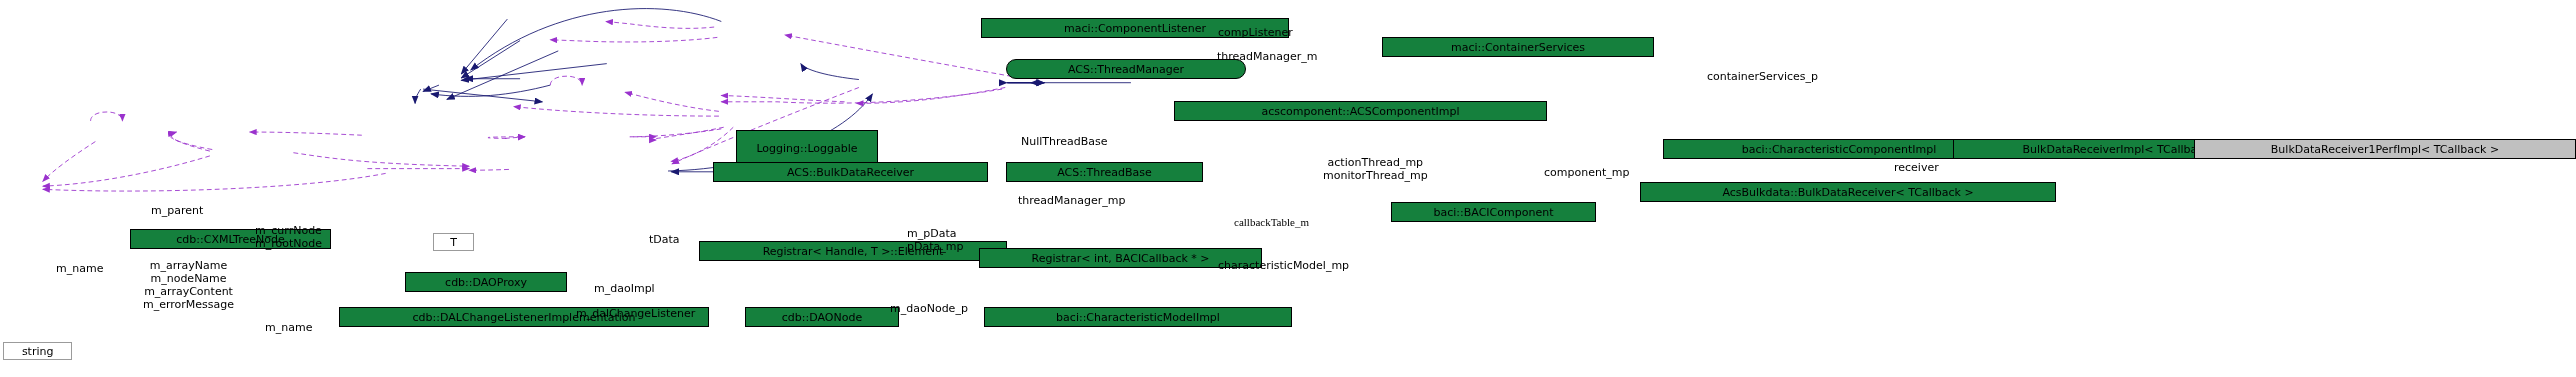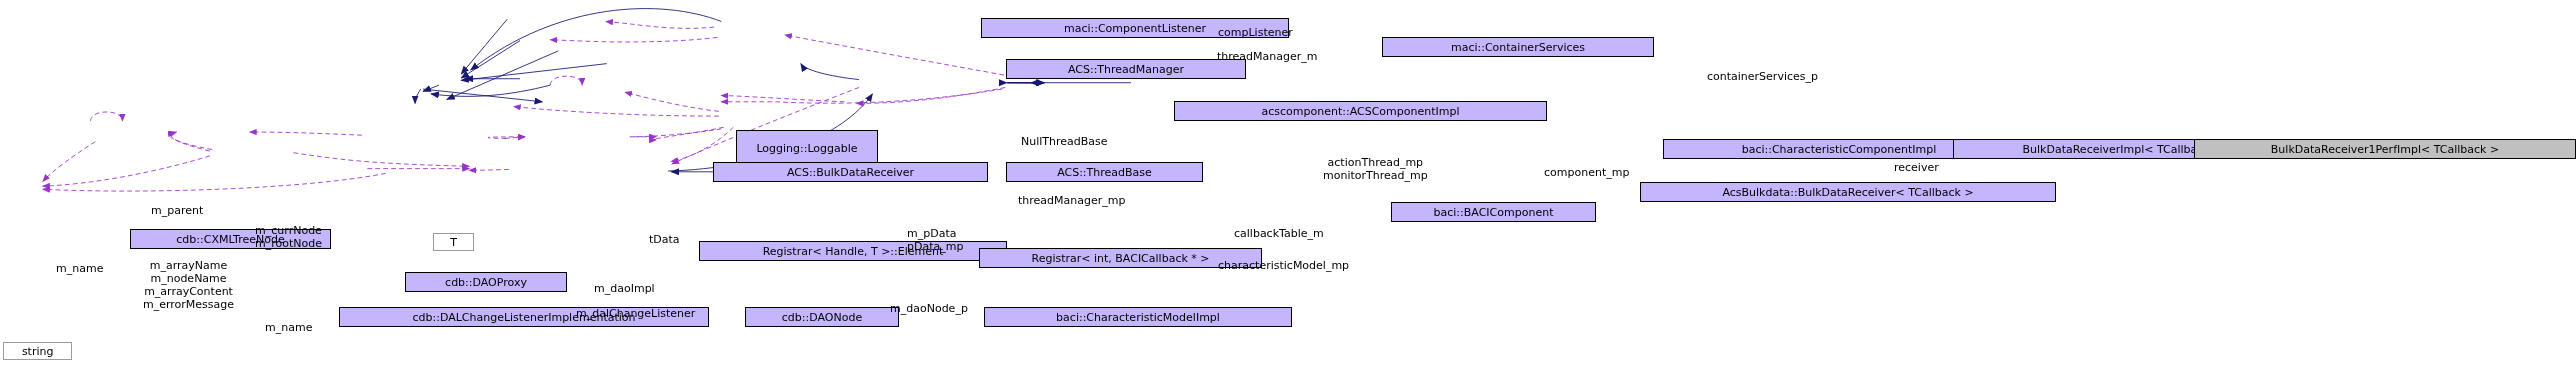--- a/index.html
+++ b/index.html
@@ -1,18 +1,18 @@
 <!DOCTYPE html>
 <html style="font-size:12.7px"><head>
 <meta charset="utf-8">
 <style>
   html,body{margin:0;padding:0;background:#ffffff;}
   body{font-family:"DejaVu Sans","Liberation Sans",sans-serif;}
   #canvas{position:relative;width:2576px;height:377px;background:#fff;overflow:hidden;}
-  .node{position:absolute;box-sizing:border-box;background:#c4b5fd;border:0.8px solid #000000;
+  .node{position:absolute;box-sizing:border-box;background:#15803d;border:0.8px solid #000000;
         display:flex;align-items:center;justify-content:center;white-space:nowrap;
         font-size:11px;color:#000000;line-height:1;padding:0 4.8px;}
   .node.gray{background:#c0c0c0;border:0.8px solid #000000;}
   .node.lightborder{border:0.8px solid #9b9b9b;background:#ffffff;}
   .edgelabel{position:absolute;font-size:11px;color:#000000;white-space:pre;line-height:1.18;}
   svg.wires{position:absolute;left:0;top:0;width:2576px;height:377px;overflow:visible;}
   .inh{fill:none;stroke:#191970;stroke-width:1.1;}
   .usage{fill:none;stroke:#9a32cd;stroke-width:1.1;stroke-dasharray:6 4;}
   .ahI{fill:#191970;}
   .ahU{fill:#9a32cd;}
@@ -97,21 +97,21 @@
     <path class="usage" d="M638,213 C610,214 600,214 588,214" marker-end="url(#au)"></path>
 
     <path class="usage" d="M367,192 C420,200 460,206 588,209" marker-end="url(#au)"></path>
 
     <path class="usage" d="M1078,110 C1000,140 900,180 843,206" marker-end="url(#au)"></path>
   </svg>
 
   <div id="nodes-layer">
       <div class="node" style="left: 736px; top: 130px; width: 142px; height: 36px;">Logging::Loggable</div>
       <div class="node" style="left: 981px; top: 18.3px; width: 308px; height: 20px;">maci::ComponentListener</div>
-      <div class="node" style="left: 1006px; top: 59px; width: 240px; height: 20px;">ACS::ThreadManager</div>
+      <div class="node" style="left: 1006px; top: 59px; width: 240px; height: 20px; border-radius: 10px;">ACS::ThreadManager</div>
       <div class="node" style="left: 1382px; top: 37px; width: 272px; height: 20px;">maci::ContainerServices</div>
       <div class="node" style="left: 1174px; top: 101px; width: 373px; height: 20px;">acscomponent::ACSComponentImpl</div>
       <div class="node" style="left: 713px; top: 162px; width: 275px; height: 20px;">ACS::BulkDataReceiver</div>
       <div class="node" style="left: 1006px; top: 162px; width: 197px; height: 20px;">ACS::ThreadBase</div>
       <div class="node" style="left: 1663px; top: 139px; width: 352px; height: 20px;">baci::CharacteristicComponentImpl</div>
       <div class="node" style="left: 1953px; top: 139px; width: 339px; height: 20px;">BulkDataReceiverImpl&lt; TCallback &gt;</div>
       <div class="node gray" style="left: 2194px; top: 139px; width: 382px; height: 20px;">BulkDataReceiver1PerfImpl&lt; TCallback &gt;</div>
       <div class="node" style="left: 1640px; top: 182px; width: 416px; height: 20px;">AcsBulkdata::BulkDataReceiver&lt; TCallback &gt;</div>
       <div class="node" style="left: 1391px; top: 202px; width: 205px; height: 20px;">baci::BACIComponent</div>
       <div class="node" style="left: 130px; top: 229px; width: 201px; height: 20px;">cdb::CXMLTreeNode</div>
@@ -131,21 +131,21 @@
       <div class="edgelabel" style="left: 1707px; top: 71px; white-space: pre; ">containerServices_p</div>
       <div class="edgelabel" style="left: 1021px; top: 136px; white-space: pre; text-align: center;">NullThreadBase</div>
       <div class="edgelabel" style="left: 1311px; top: 157px; white-space: pre; text-align: center; margin-left: 12px;">actionThread_mp
 monitorThread_mp</div>
       <div class="edgelabel" style="left: 1544px; top: 167px; white-space: pre; text-align: center;">component_mp</div>
       <div class="edgelabel" style="left: 1894px; top: 162px; white-space: pre; text-align: center;">receiver</div>
       <div class="edgelabel" style="left: 1018px; top: 195px; white-space: pre; text-align: center;">threadManager_mp</div>
       <div class="edgelabel" style="left: 151px; top: 205px; white-space: pre; text-align: center;">m_parent</div>
       <div class="edgelabel" style="left: 255px; top: 225px; white-space: pre; text-align: center;">m_currNode
 m_rootNode</div>
-      <div class="edgelabel" style="left: 1234px; top: 228px; white-space: pre; text-align: right;">callbackTable_m</div>
+      <div class="edgelabel" style="left: 1234px; top: 216px; white-space: pre; text-align: right; font-family: Liberation Serif, serif;">callbackTable_m</div>
       <div class="edgelabel" style="left: 617px; top: 234px; white-space: pre; text-align: center; margin-left: 32px;">tData</div>
       <div class="edgelabel" style="left: 907px; top: 228px; white-space: pre; text-align: left;">m_pData
 pData_mp</div>
       <div class="edgelabel" style="left: 56px; top: 263px; white-space: pre; text-align: center;">m_name</div>
       <div class="edgelabel" style="left: 143px; top: 260px; white-space: pre; text-align: center;">m_arrayName
 m_nodeName
 m_arrayContent
 m_errorMessage</div>
       <div class="edgelabel" style="left: 1218px; top: 260px; white-space: pre; text-align: center;">characteristicModel_mp</div>
       <div class="edgelabel" style="left: 594px; top: 283px; white-space: pre; text-align: center;">m_daoImpl</div>

